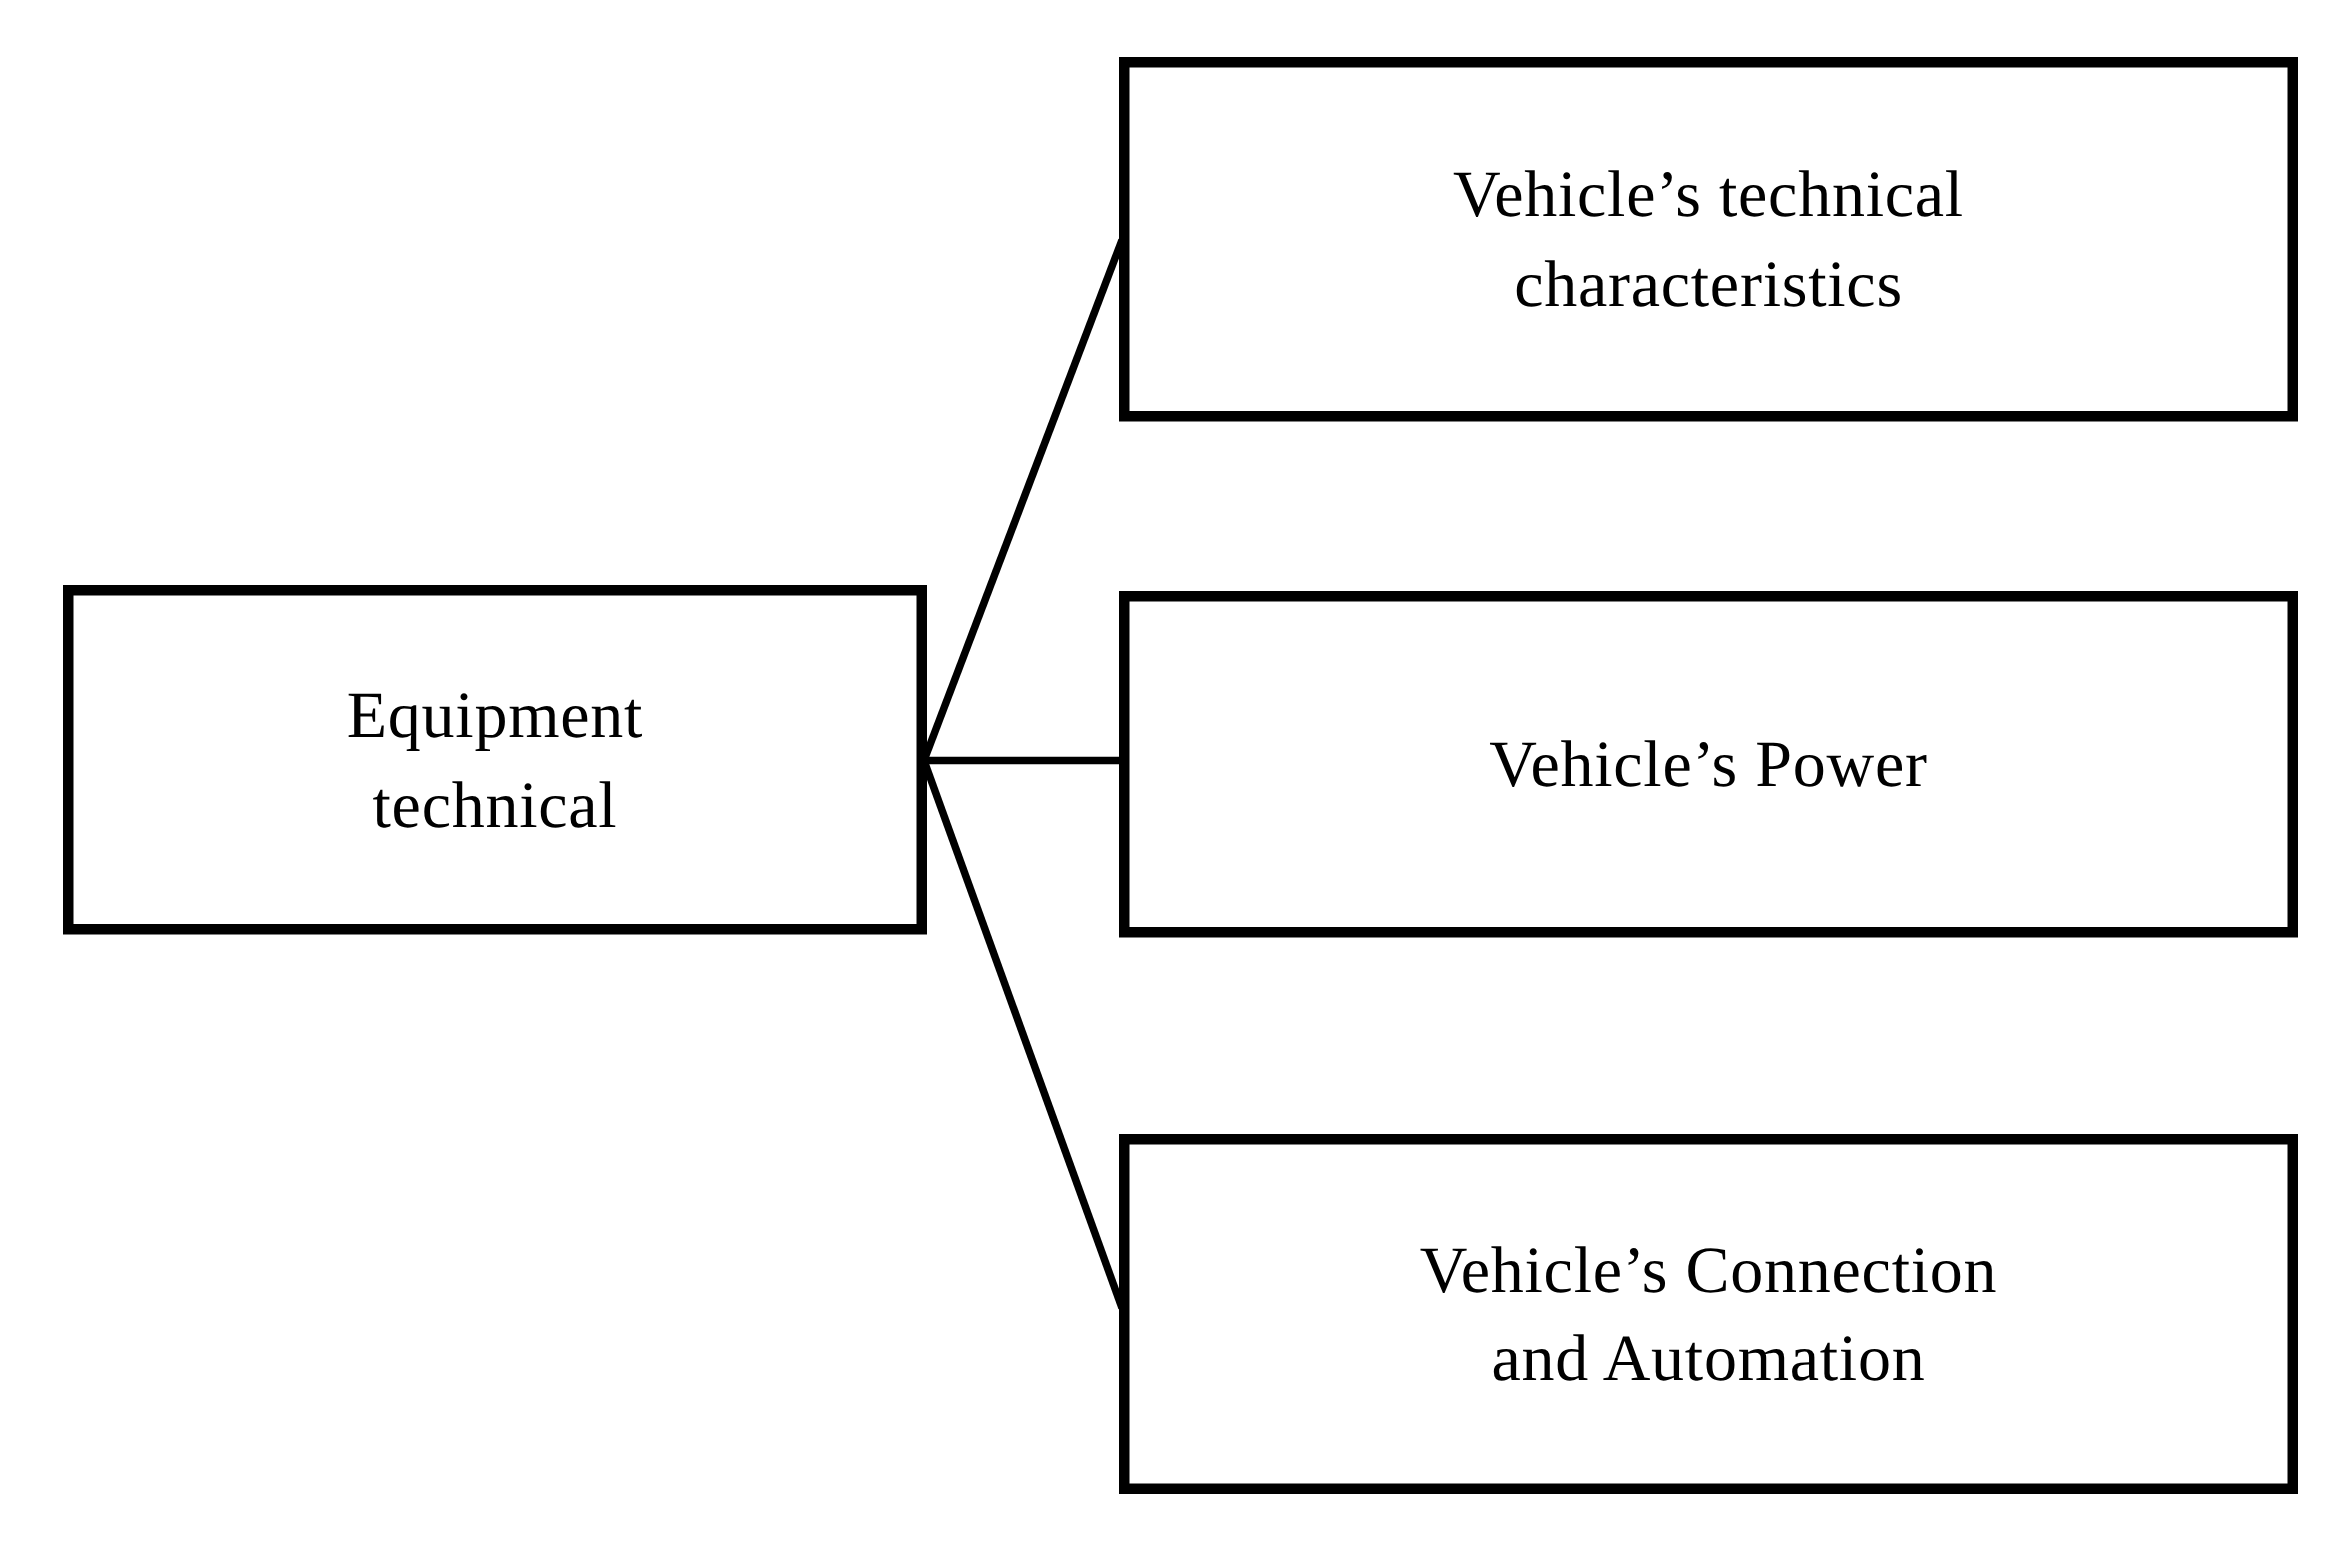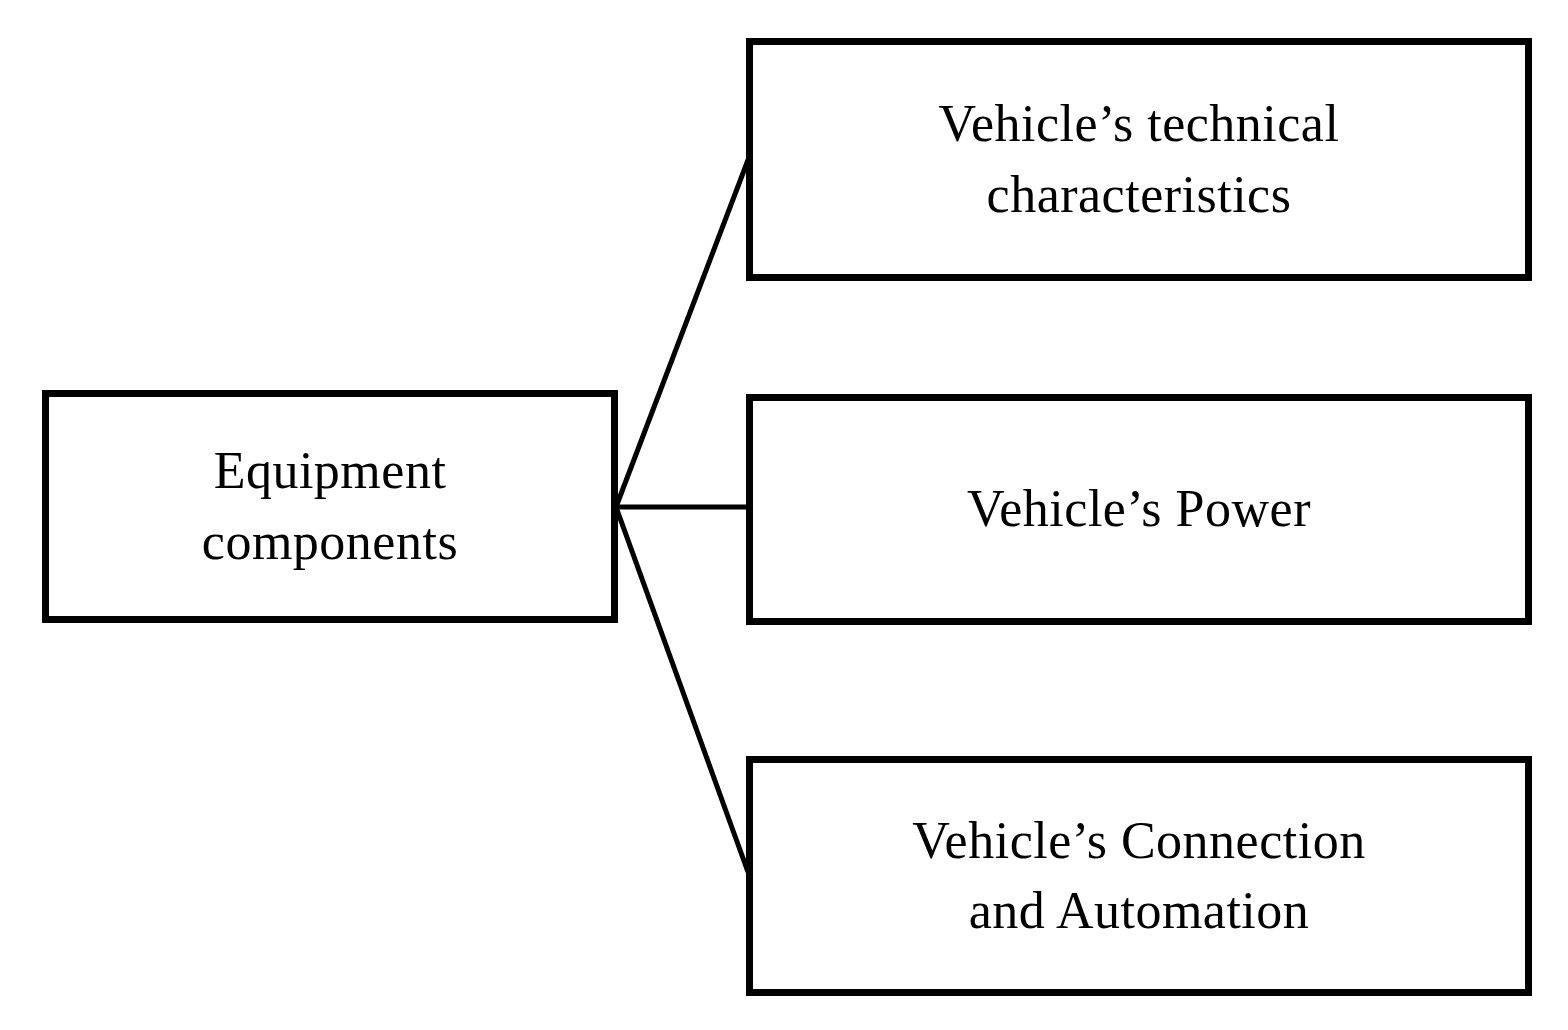--- a/index.html
+++ b/index.html
@@ -32,21 +32,21 @@
     box-sizing: border-box;
     border: 7px solid #000000;
     background: #ffffff;
     display: flex;
     align-items: center;
     justify-content: center;
     text-align: center;
   }
   .node-label {
     white-space: pre-line;
-    font-size: 52px;
+    font-size: 44px;
     line-height: 1.35;
     letter-spacing: 0.5px;
   }
   .node-root   { left: 42px;  top: 390px; width: 576px; height: 233px; }
   .node-top    { left: 746px; top: 38px;  width: 786px; height: 243px; }
   .node-mid    { left: 746px; top: 394px; width: 786px; height: 231px; }
   .node-bottom { left: 746px; top: 756px; width: 786px; height: 240px; align-items: center; }
 </style>
 </head>
 <body>
@@ -54,21 +54,21 @@
 <div class="canvas">
 
   <svg class="connector-svg" viewBox="0 0 1568 1030" xmlns="http://www.w3.org/2000/svg" aria-hidden="true">
     <line x1="616" y1="507" x2="748" y2="160"></line>
     <line x1="616" y1="507" x2="748" y2="507"></line>
     <line x1="616" y1="507" x2="748" y2="872"></line>
   </svg>
 
   <div class="node node-root">
     <span class="node-label">Equipment
-components</span>
+technical</span>
   </div>
 
   <div class="node node-top">
     <span class="node-label">Vehicle’s technical
 characteristics</span>
   </div>
 
   <div class="node node-mid">
     <span class="node-label">Vehicle’s Power</span>
   </div>

